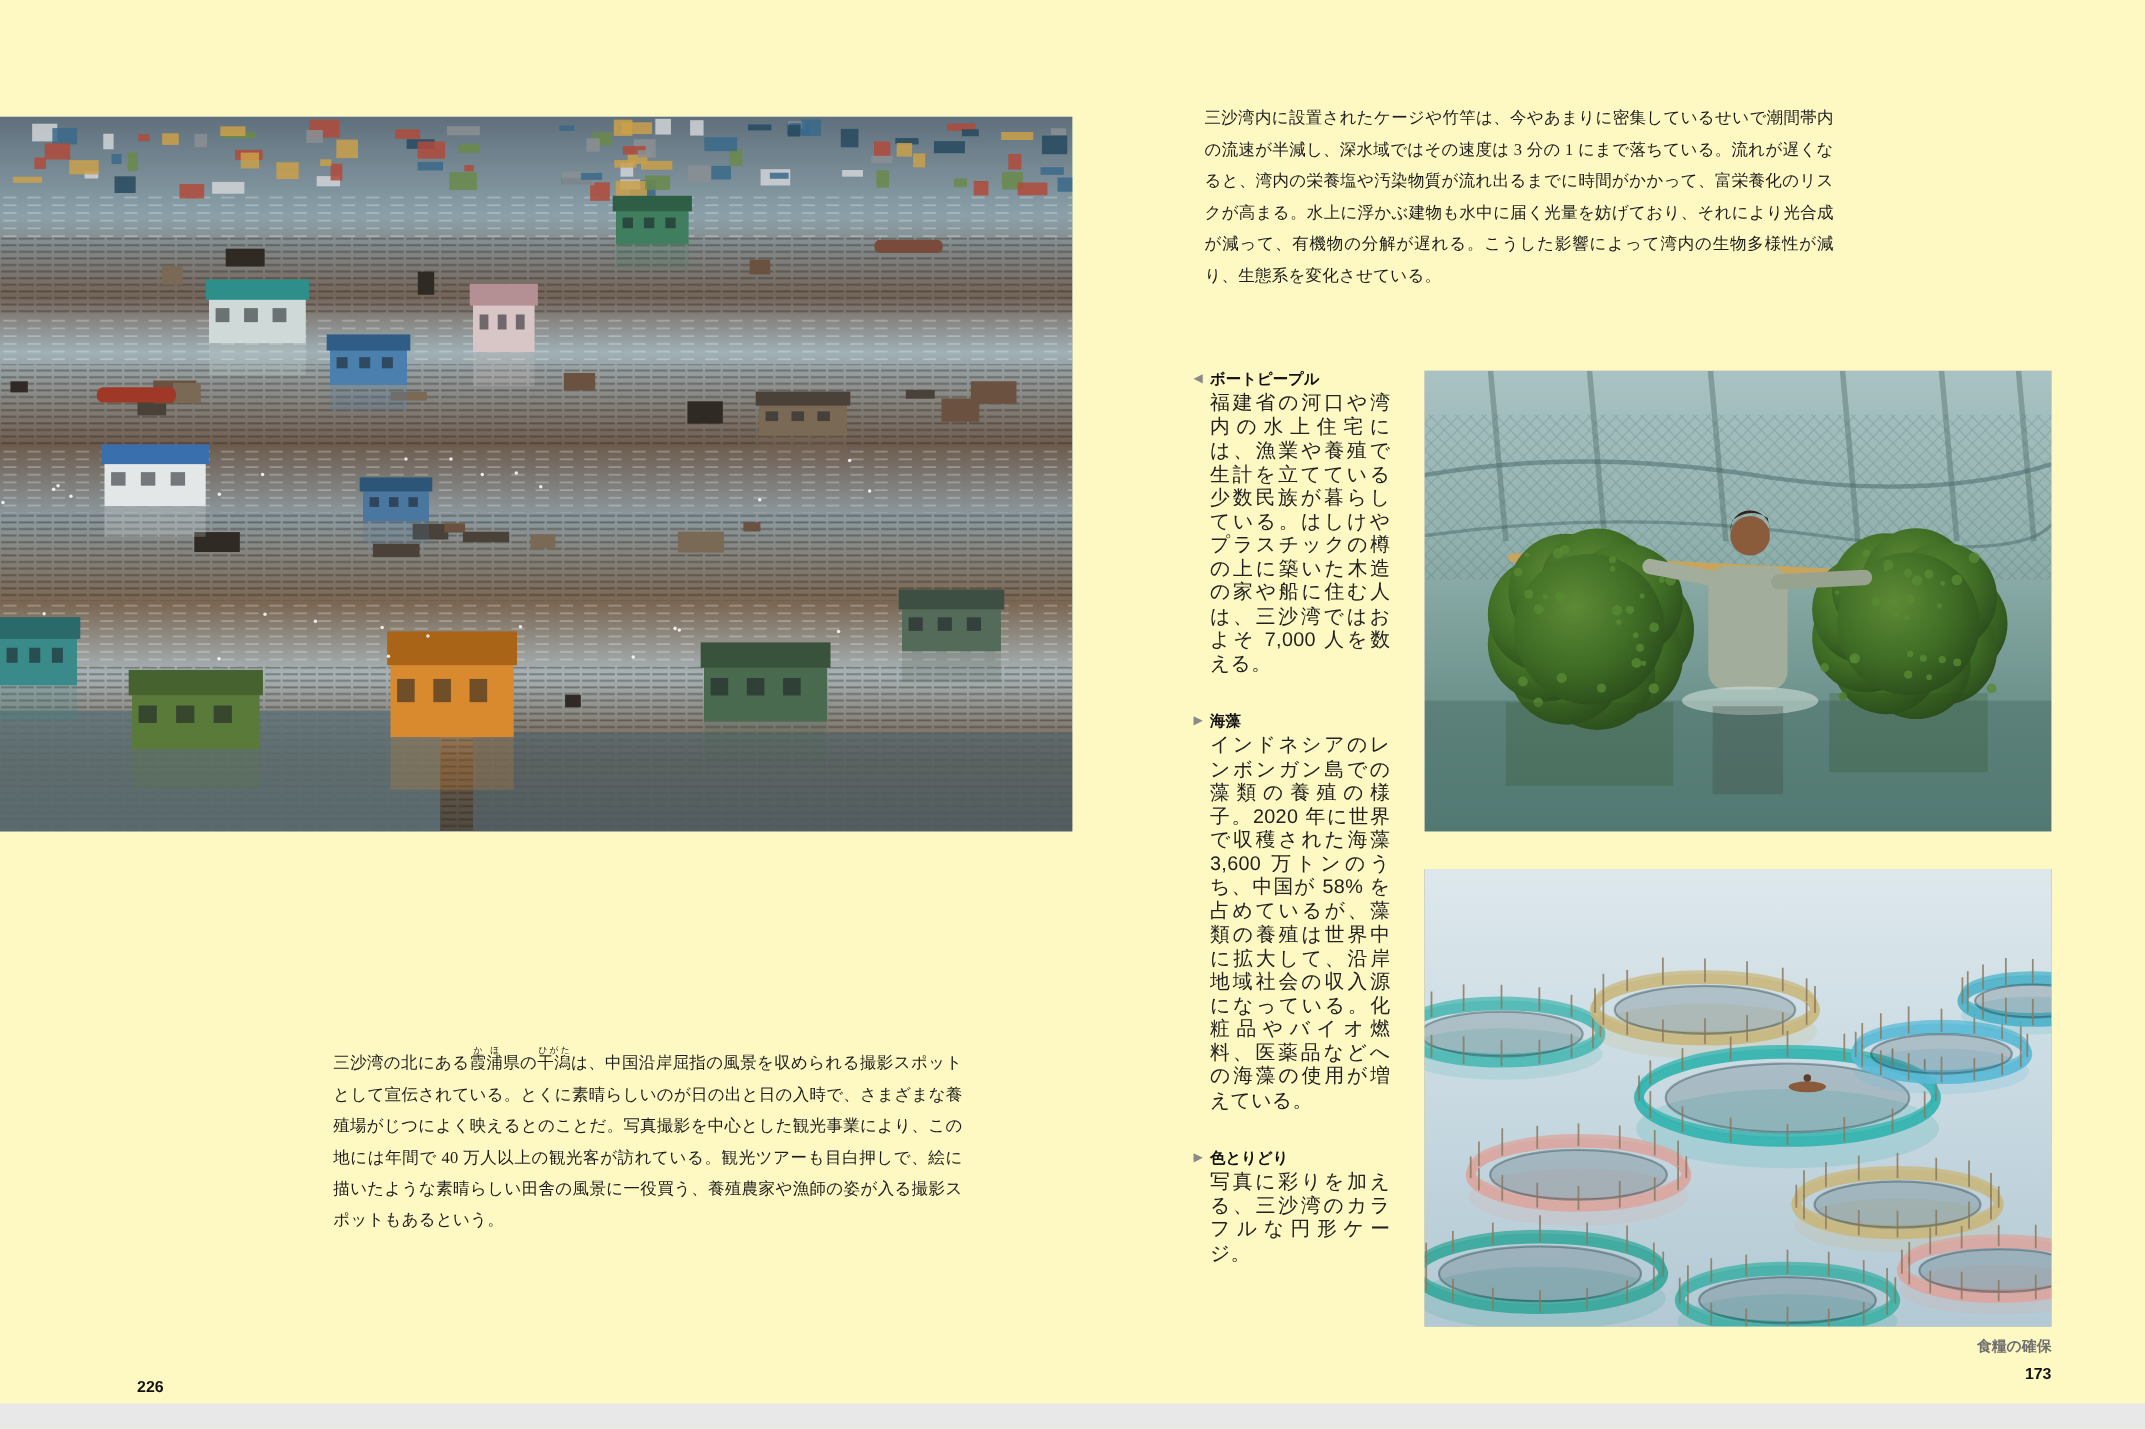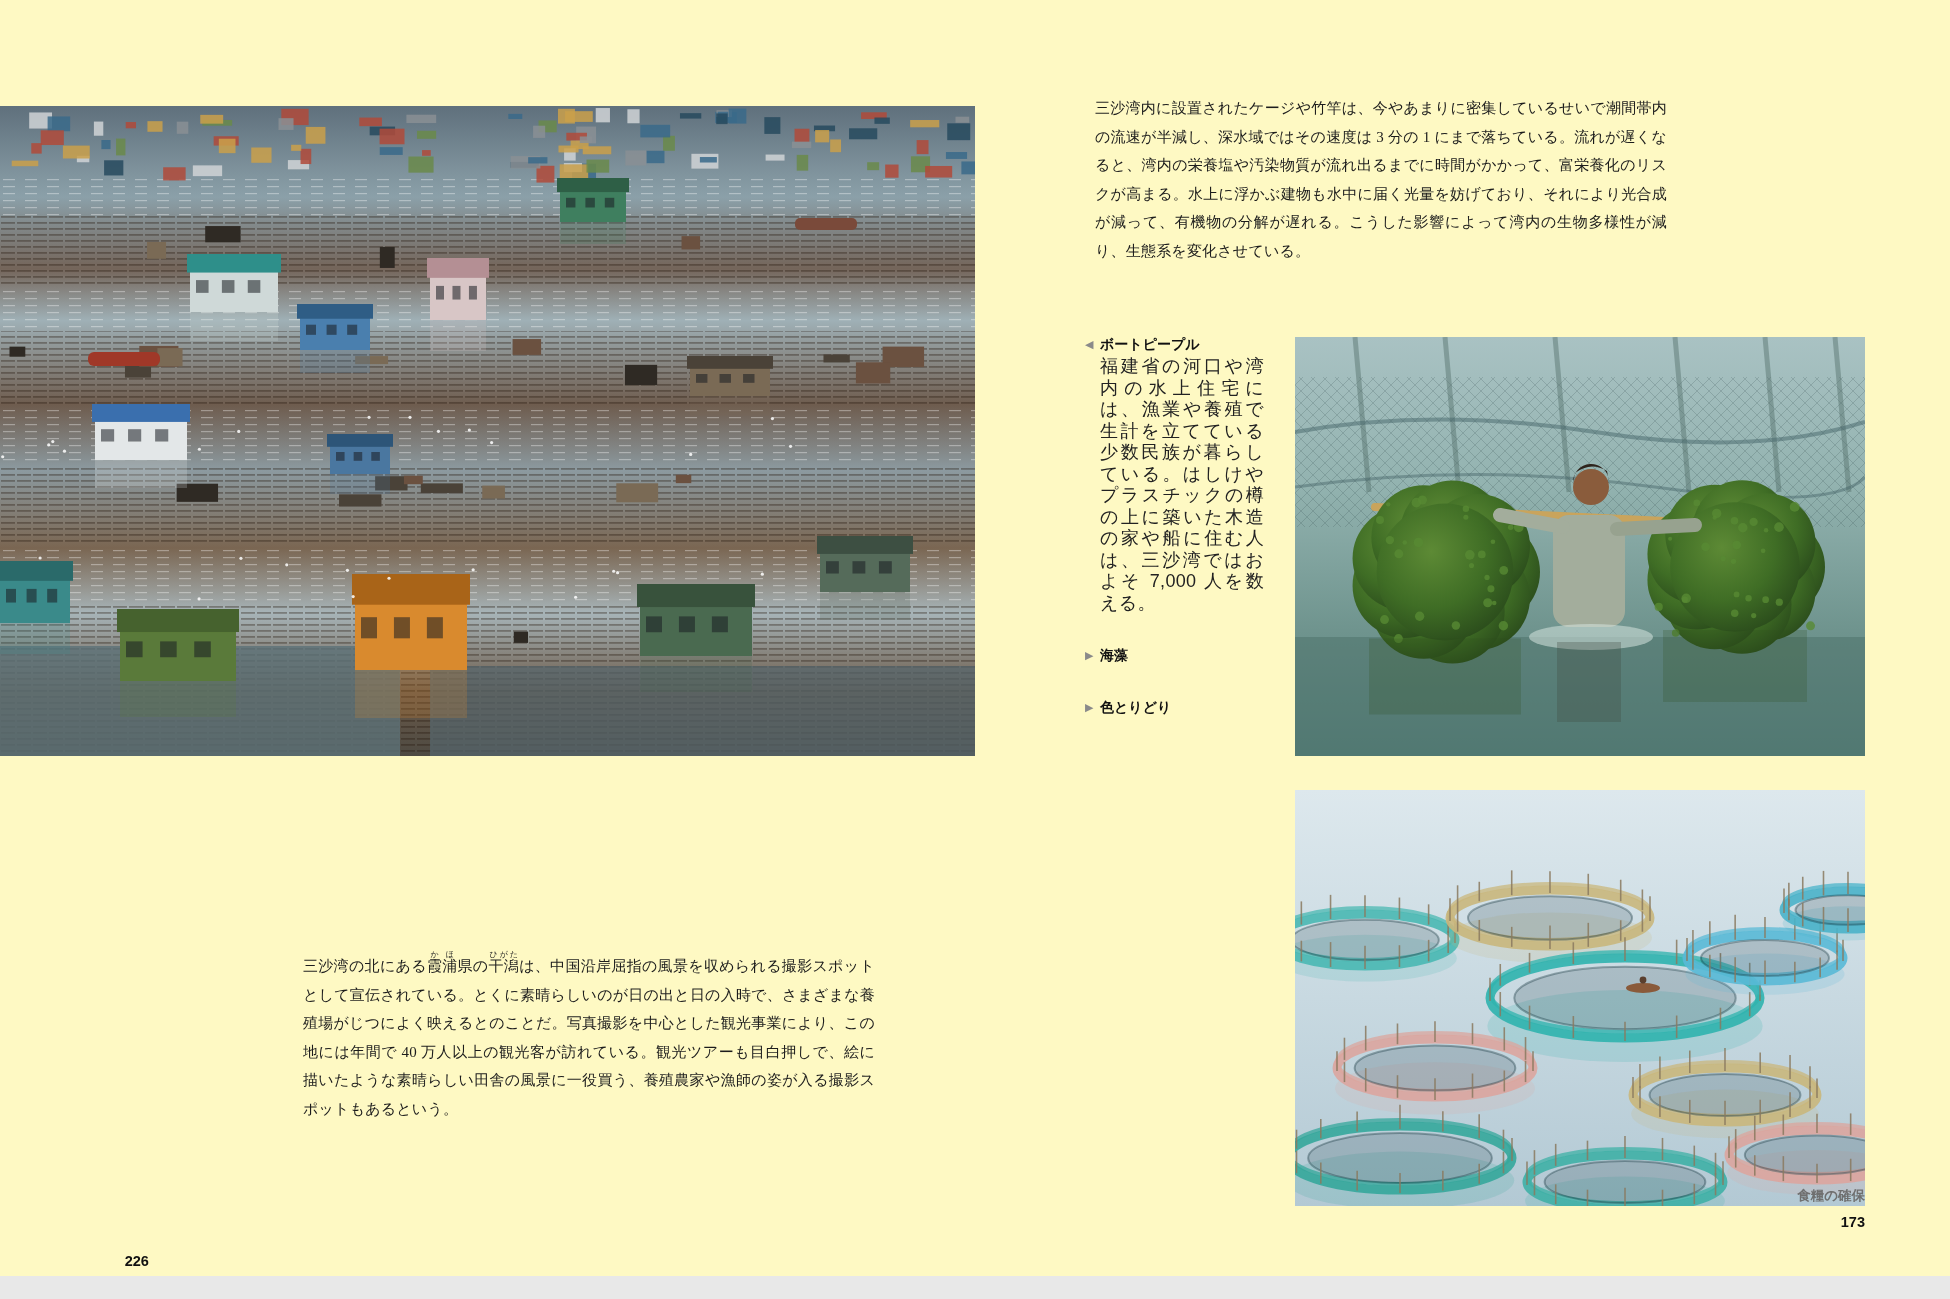--- a/index.html
+++ b/index.html
@@ -295,26 +295,28 @@
           <span class="cap-arrow">◀</span>
           <span>ボートピープル</span>
         </p>
         <p class="cap-body">福建省の河口や湾内の水上住宅には、漁業や養殖で生計を立てている少数民族が暮らしている。はしけやプラスチックの樽の上に築いた木造の家や船に住む人は、三沙湾ではおよそ 7,000 人を数える。</p>
       </div>
       <div class="caption">
         <p class="cap-head">
           <span class="cap-arrow">▶</span>
           <span>海藻</span>
         </p>
+        <p class="cap-body">インドネシアのレンボンガン島での藻類の養殖の様子。2020 年に世界で収穫された海藻 3,600 万トンのうち、中国が 58% を占めているが、藻類の養殖は世界中に拡大して、沿岸地域社会の収入源になっている。化粧品やバイオ燃料、医薬品などへの海藻の使用が増えている。</p>
       </div>
       <div class="caption">
         <p class="cap-head">
           <span class="cap-arrow">▶</span>
           <span>色とりどり</span>
         </p>
+        <p class="cap-body">写真に彩りを加える、三沙湾のカラフルな円形ケージ。</p>
       </div>
     </div>
 
   <div class="photo" style="left:1295px;top:337px;width:570px;height:419px;">
     <svg id="manSvg" viewBox="0 0 570 419" preserveAspectRatio="none">
       <defs>
         <linearGradient id="mg" x1="0" y1="0" x2="0" y2="1">
           <stop offset="0" stop-color="#a9c2c3"></stop>
             <stop offset="0.35" stop-color="#93b3b0"></stop>
           <stop offset="0.7" stop-color="#6f948e"></stop>
@@ -646,18 +648,18 @@
 
   <div class="abs" id="paraBlock2" style="left:303px;top:950px;width:572px;">
       <p class="bodytext">三沙湾の北にある<ruby>霞浦<rt>かほ</rt></ruby>県の<ruby>干潟<rt>ひがた</rt></ruby>は、中国沿岸屈指の風景を収められる撮影スポットとして宣伝されている。とくに素晴らしいのが日の出と日の入時で、さまざまな養殖場がじつによく映えるとのことだ。写真撮影を中心とした観光事業により、この地には年間で 40 万人以上の観光客が訪れている。観光ツアーも目白押しで、絵に描いたような素晴らしい田舎の風景に一役買う、養殖農家や漁師の姿が入る撮影スポットもあるという。</p>
     </div>
 
   <div class="footer" style="left:81px;top:1253px;">
     <span class="pgnum">226</span>
     <span class="chap" style="margin-left:18px;">9</span>
     <span class="chap">河口と人類</span>
   </div>
-  <div class="footer" style="right:85px;top:1187px;margin-left:37px;">
+  <div class="footer" style="right:85px;top:1215px;margin-left:37px;">
     <span class="chap">食糧の確保</span>
     <span class="pgnum" style="margin-left:14px;">173</span>
   </div>
 
 </div>
 
 </body></html>

